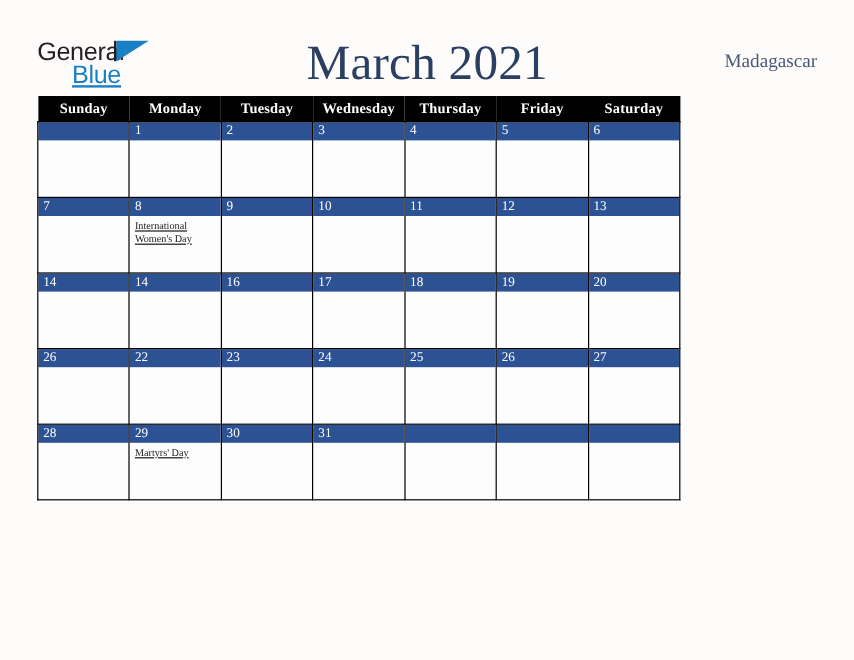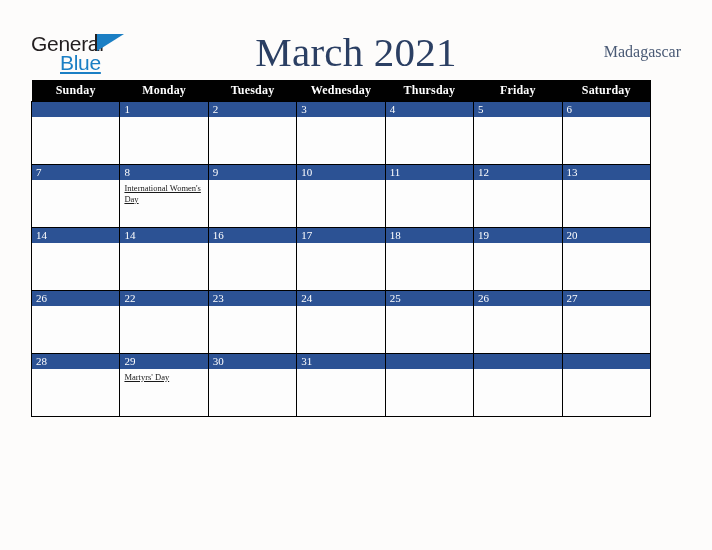--- a/index.html
+++ b/index.html
@@ -86,21 +86,21 @@
     top: 43px;
     font-size: 16px;
     color: #4a5a75;
   }
 
   
   .calendar {
     position: absolute;
     left: 31px;
     top: 80px;
-    width: 620px;
+    width: 536px;
     border-collapse: collapse;
     table-layout: fixed;
   }
   .calendar th {
     height: 21px;
     background: #010101;
     color: #ffffff;
     font-size: 12px;
     font-weight: bold;
     text-align: center;

